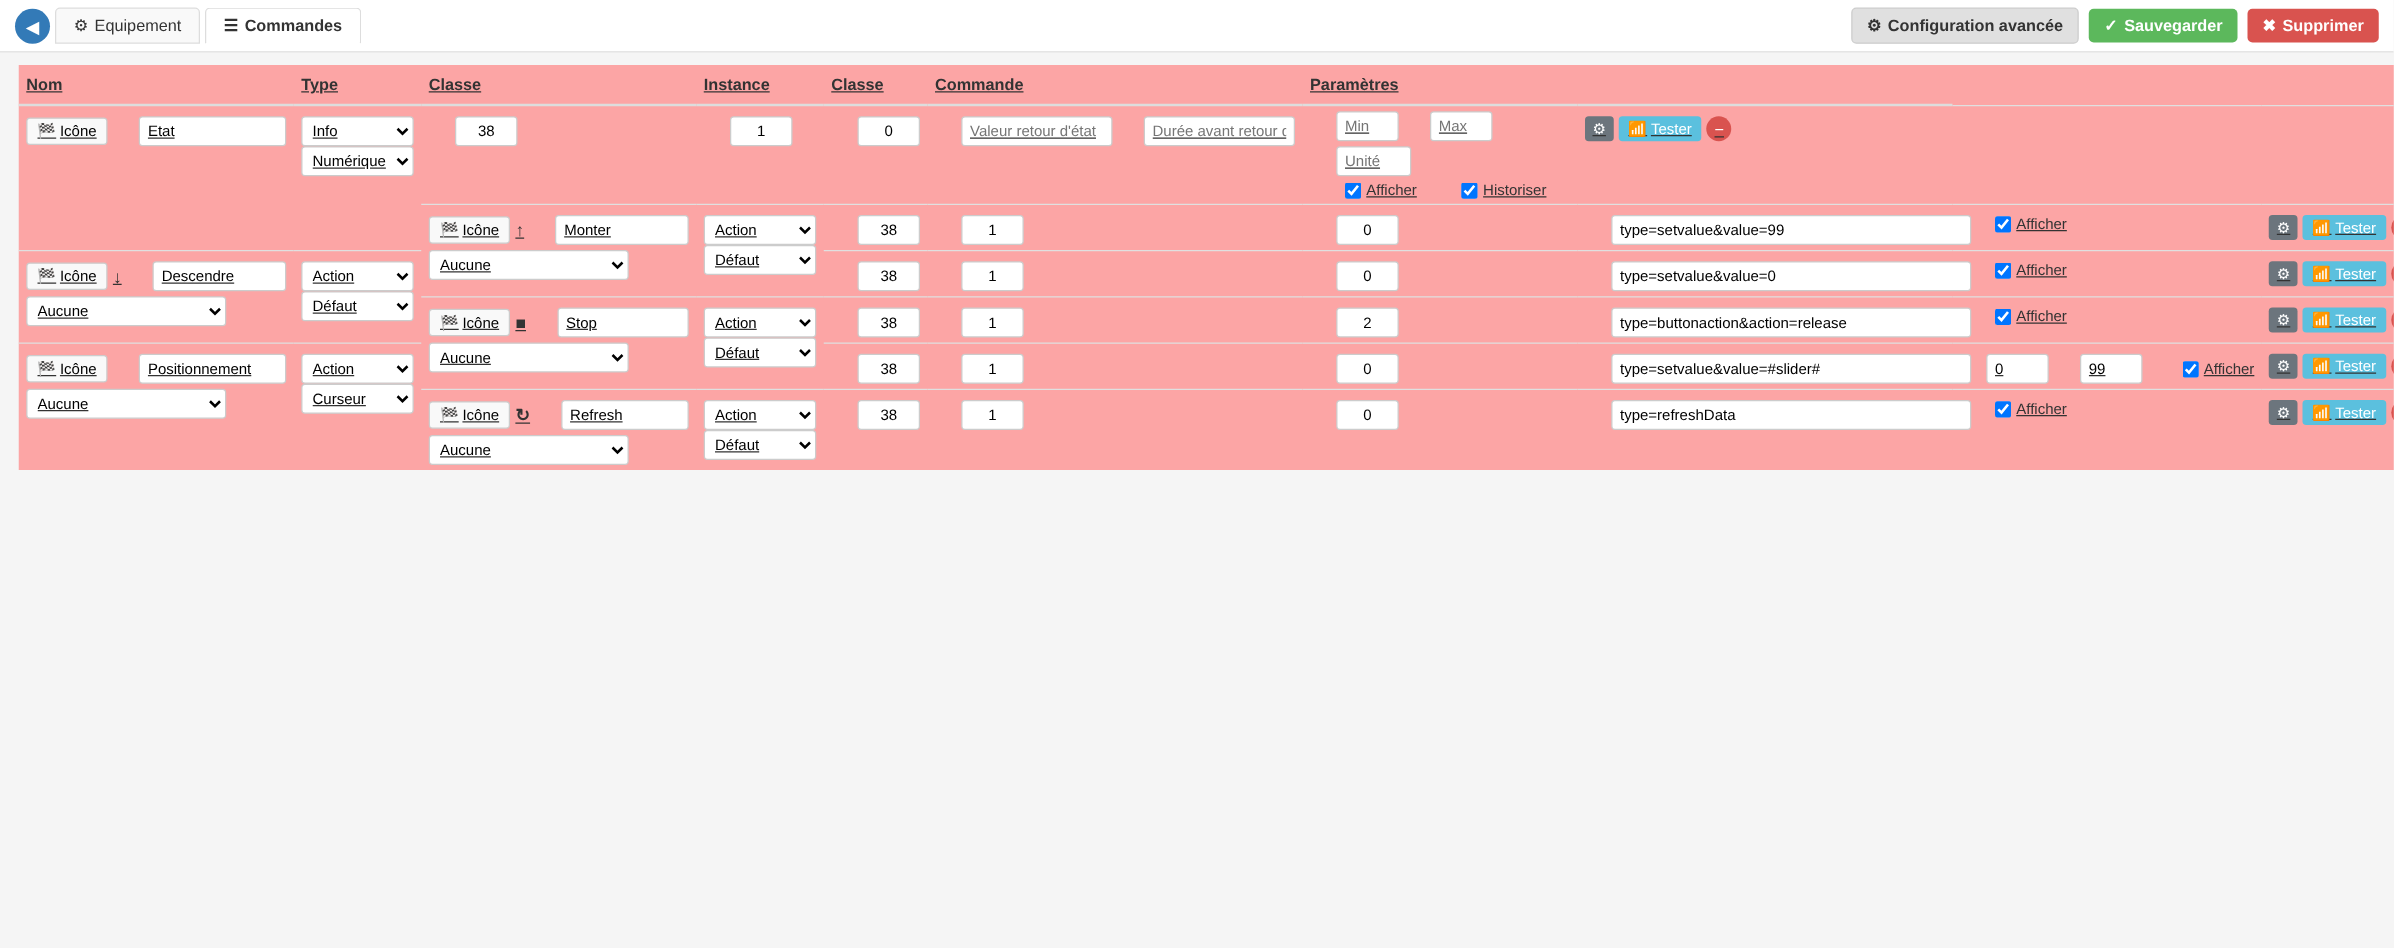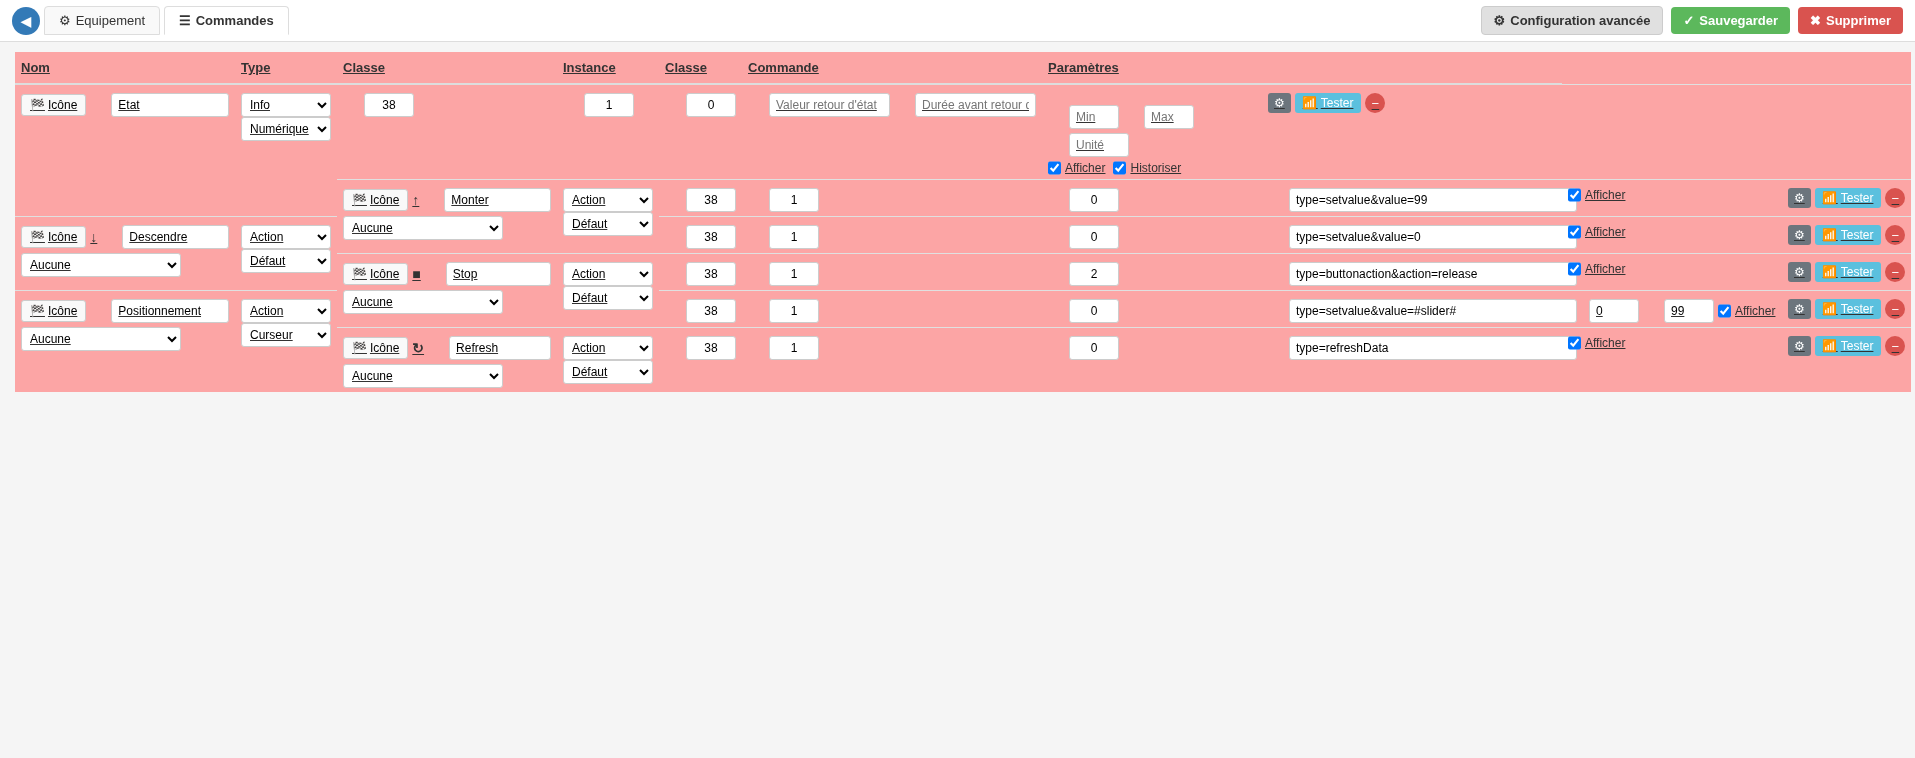--- a/index.html
+++ b/index.html
@@ -72,21 +72,21 @@
     .tester-btn {
       background: #5bc0de; color: #fff; border: none; border-radius: 3px;
       padding: 3px 8px; cursor: pointer; font-size: 12px; display: flex; align-items: center; gap: 3px;
     }
     .remove-btn {
       background: #d9534f; color: #fff; border: none; border-radius: 50%;
       width: 20px; height: 20px; cursor: pointer; font-size: 13px;
       display: flex; align-items: center; justify-content: center;
     }
     
-    .checkbox-label { display: flex; gap: 4px; font-size: 12px; white-space: nowrap; }
+    .checkbox-label { display: flex; align-items: center; gap: 4px; font-size: 12px; white-space: nowrap; margin-left: 28px; }
     
     .type-cell { display: flex; flex-direction: column; gap: 0; }
   </style>
 </head>
 <body>
 
 <div class="top-bar">
   <div class="top-bar-left">
     <div class="back-btn">
       <span>◀</span>
@@ -154,21 +154,21 @@
   </td>
           <td style="vertical-align: top; padding-top: 8px;"><input class="input-text input-sm" type="text" value="38" style=""></td>
           <td style="vertical-align: top; padding-top: 8px;"><input class="input-text input-sm" type="text" value="1" style=""></td>
           <td style="vertical-align: top; padding-top: 8px;"><input class="input-text input-sm" type="text" value="0" style=""></td>
           <td style="vertical-align: top; padding-top: 8px; min-width: 300px;">
       <div style="display:flex;gap:4px;">
         <input class="input-text" style="flex: 1 1 0%;" type="text" placeholder="Valeur retour d'état" value="">
         <input class="input-text" style="flex: 1 1 0%;" type="text" placeholder="Durée avant retour d'état (min)">
       </div>
     </td>
-          <td style="vertical-align: top; padding-top: 20px; min-width: 220px;">
+          <td style="vertical-align: top; padding-top: 4px; min-width: 220px;">
       <div style="display:flex;gap:4px;align-items:center;flex-wrap:wrap;">
         <input class="input-text" style="width: 50px;" placeholder="Min">
         <input class="input-text" style="width: 50px;" placeholder="Max">
         <input class="input-text" style="width: 60px;" placeholder="Unité">
       </div>
       <div style="display:flex;gap:8px;margin-top:4px;">
         <label class="checkbox-label">
           <input type="checkbox" checked="" style=""> Afficher
         </label>
         <label class="checkbox-label">

